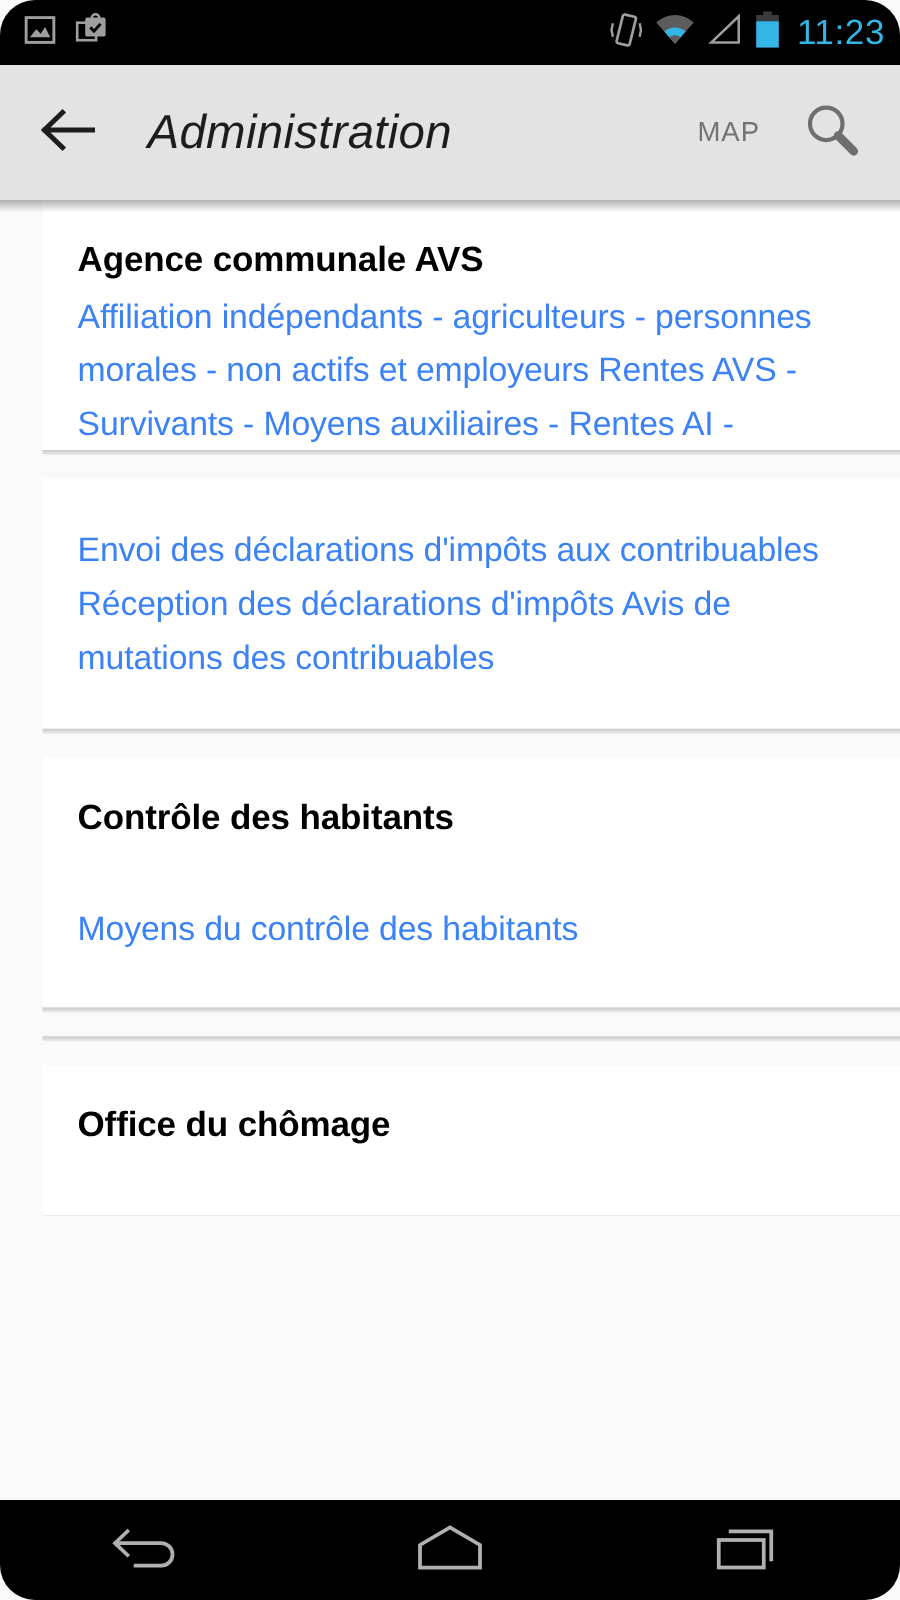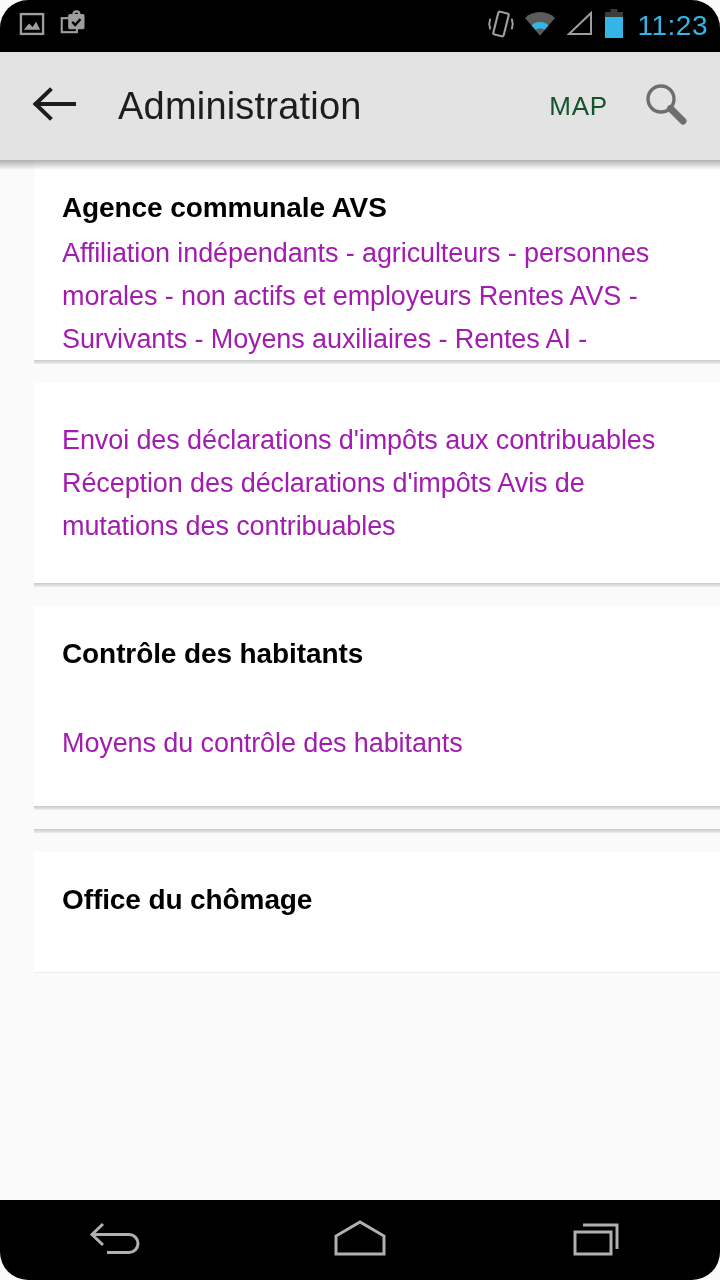--- a/index.html
+++ b/index.html
@@ -77,30 +77,31 @@
     display: flex; align-items: center; justify-content: center;
     flex: 0 0 auto;
   }
   #page-title {
     font-size: 38px;
     color: #1d1d1d;
     font-weight: 400;
     margin-left: 36px;
     letter-spacing: 0.2px;
     white-space: nowrap;
+    font-style: italic;
   }
   #action-bar-actions {
     margin-left: auto;
     display: flex;
     align-items: center;
     gap: 30px;
   }
   #map-button {
-    font-size: 26px;
-    color: #14532d;
+    font-size: 22px;
+    color: #737373;
     font-weight: 400;
     letter-spacing: 0.8px;
     background: none;
     border: none;
     font-family: inherit;
     cursor: pointer;
   }
   #search-button {
     width: 54px; height: 54px;
     display: flex; align-items: center; justify-content: center;
@@ -142,21 +143,21 @@
   .card-title {
     font-size: 28px;
     font-weight: bold;
     color: #000000;
     line-height: 36px;
     letter-spacing: -0.1px;
     white-space: nowrap;
   }
   .card-desc {
     font-size: 27px;
-    color: #a21caf;
+    color: #3b82f6;
     line-height: 43px;
     margin-top: 6px;
     letter-spacing: -0.1px;
   }
   .card-desc.spaced { margin-top: 50px; }
 
   
   #card-5 {
     height: 120px;
   }

